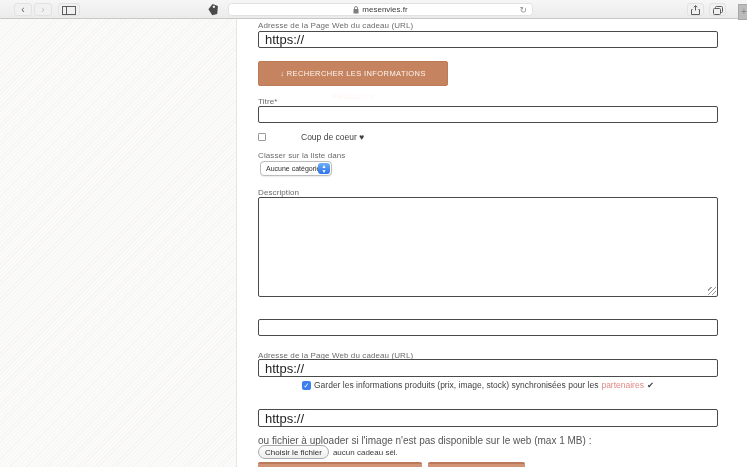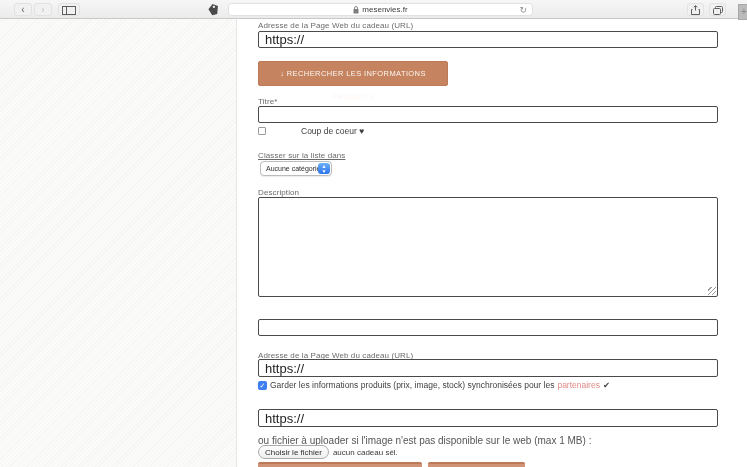--- a/index.html
+++ b/index.html
@@ -136,42 +136,42 @@
   <div class="content"></div>
 
   <div class="flabel" style="top:21px;">Adresse de la Page Web du cadeau (URL)</div>
   <input class="finput" style="top: 31px; height: 17px;" value="https://">
 
   <div class="search-btn">↓  RECHERCHER LES INFORMATIONS PRODUITS</div>
 
   <div class="flabel" style="top:97px;">Titre*</div>
   <input class="finput" style="top: 106px; height: 17px;">
 
-  <div class="cb-row" style="top:126px;gap:35px;">
+  <div class="cb-row" style="top:132px;gap:35px;">
     <span class="cb-empty"></span>
     <span>Coup de coeur ♥</span>
   </div>
 
-  <div class="flabel" style="top:151px;text-decoration:underline;">Classer sur la liste dans</div>
+  <div class="flabel" style="top:151px;">Classer sur la liste dans</div>
   <div class="select-box">
     <span>Aucune catégorie</span>
     <span class="select-stepper">▲<br>▼</span>
   </div>
 
   <div class="flabel" style="top:188px;">Description</div>
   <textarea class="desc-area" style=""></textarea>
   <div class="resize-grip"></div>
 
   <div class="flabel" style="top:324px;">Prix en €</div>
   <input class="finput" style="top: 319px; height: 17px;">
 
   <div class="flabel" style="top:351px;">Adresse de la Page Web du cadeau (URL)</div>
   <input class="finput" style="top: 359px; height: 18px;" value="https://">
 
-  <div class="cb-row" style="top:380px;">
+  <div class="cb-row" style="top:380px;margin-left:44px;">
     <span class="cb-checked">✓</span>
     <span>Garder les informations produits (prix, image, stock) synchronisées pour les</span>
     <span class="link">partenaires</span>
     <span>✔</span>
   </div>
 
   <input class="finput" style="top: 409px; height: 18px;" value="https://">
 
   <div class="hint" style="top:435px;">ou fichier à uploader si l'image n'est pas disponible sur le web (max 1 MB) :</div>
   <div class="file-row">

